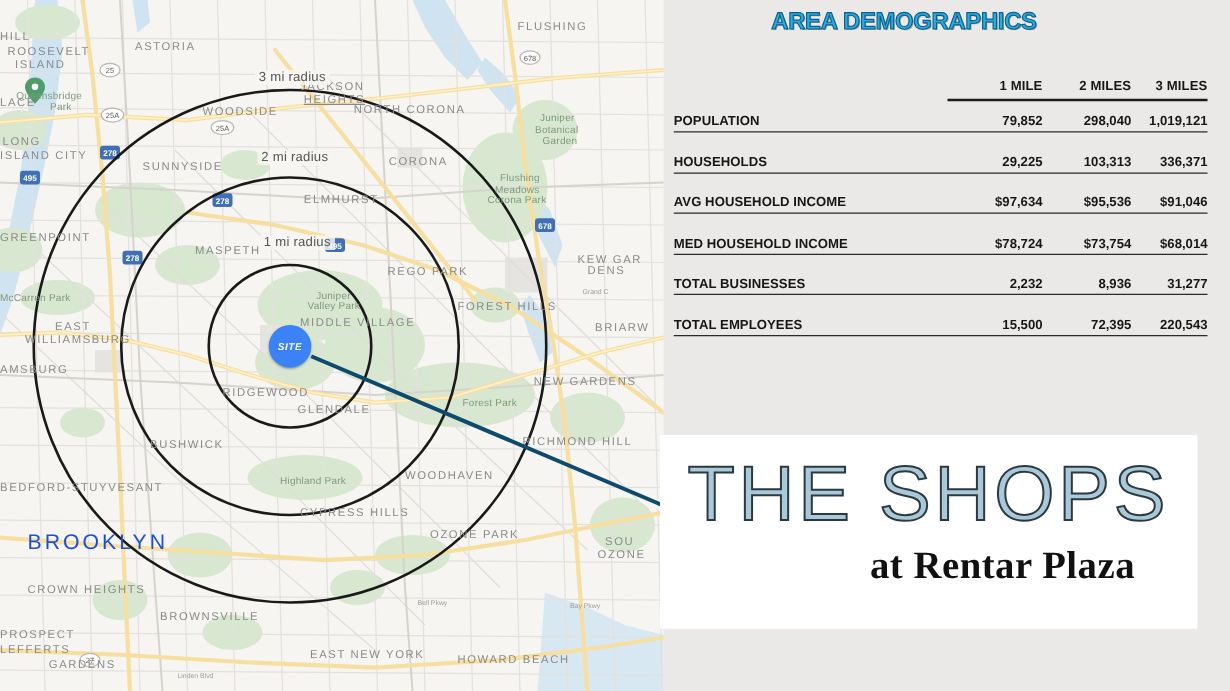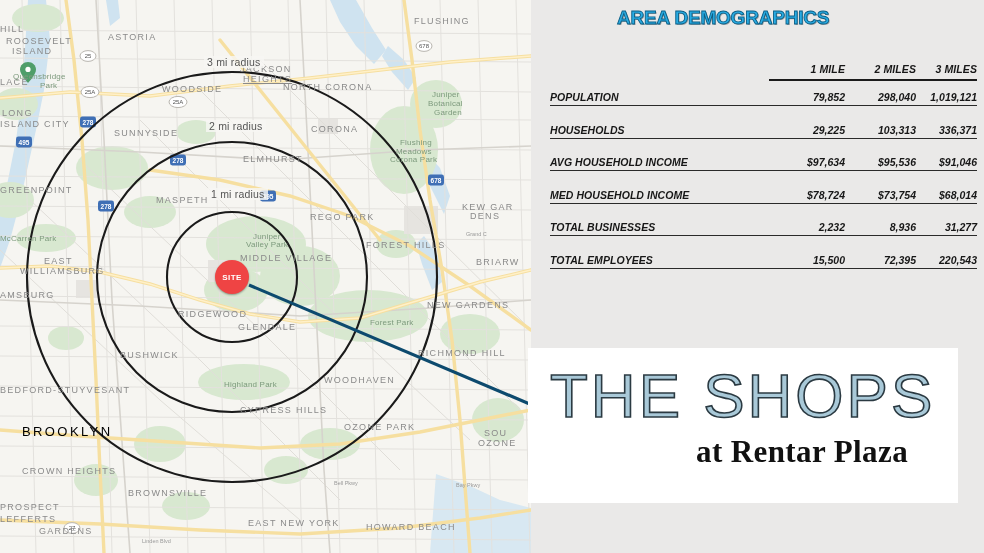--- a/index.html
+++ b/index.html
@@ -24,39 +24,40 @@
     position:absolute;
     font-family:"Liberation Sans", sans-serif;
     color:#7c7c7c;
     white-space:nowrap;
     pointer-events:none;
     letter-spacing:.6px;
   }
   .lbl-neigh{font-size:9px;color:#8a8a8a;letter-spacing:1.3px;font-weight:400;}
   .lbl-park{font-size:8px;color:#7d9a7d;letter-spacing:.2px;}
   .lbl-street{font-size:5.5px;color:#9a9a9a;letter-spacing:0;}
-  .lbl-brooklyn{font-size:13px;color:#000000;letter-spacing:2.4px;}
+  .lbl-brooklyn{font-size:17px;color:#1d4ed8;letter-spacing:2.4px;}
 
   .radius-label{
     position:absolute;
     font-size:10.5px;
     color:#555;
     font-family:"Liberation Sans", sans-serif;
     letter-spacing:.2px;
     background:rgba(247,246,243,.82);
     padding:0 3px;
     white-space:nowrap;
   }
 
   .site-pin{
     position:absolute;
     width:34px;height:34px;border-radius:50%;
-    background:#ef4444;
+    background:#3b82f6;
     display:flex;align-items:center;justify-content:center;
     box-shadow:0 1px 2px rgba(0,0,0,.35);
+    font-style:italic;
   }
   .site-pin span{
     color:#fff;font-size:8px;font-weight:bold;letter-spacing:.4px;
     font-family:"Liberation Sans", sans-serif;
   }
 
   
   .right{
     position:absolute;left:531px;top:0;width:453px;height:553px;background:#eae9e8;
   }
@@ -65,21 +66,21 @@
     position:absolute;left:86px;top:7px;
     font-size:19px;font-weight:bold;letter-spacing:-.2px;
     color:#29abe2;
     font-family:"Liberation Sans", sans-serif;
     -webkit-text-stroke:.9px #0b5f86;
     text-shadow:1px 1px 0 rgba(0,0,0,.30);
     white-space:nowrap;
   }
 
   .table{
-    position:absolute;left:16px;top:58px;width:430px;font-style:italic;
+    position:absolute;left:5px;top:58px;width:430px;
   }
   .thead{
     position:relative;height:26px;
   }
   .thead .colh{
     position:absolute;top:5px;
     font-size:10.5px;font-weight:bold;color:#171717;
     letter-spacing:.1px;text-align:right;
     font-family:"Liberation Sans", sans-serif;
   }

